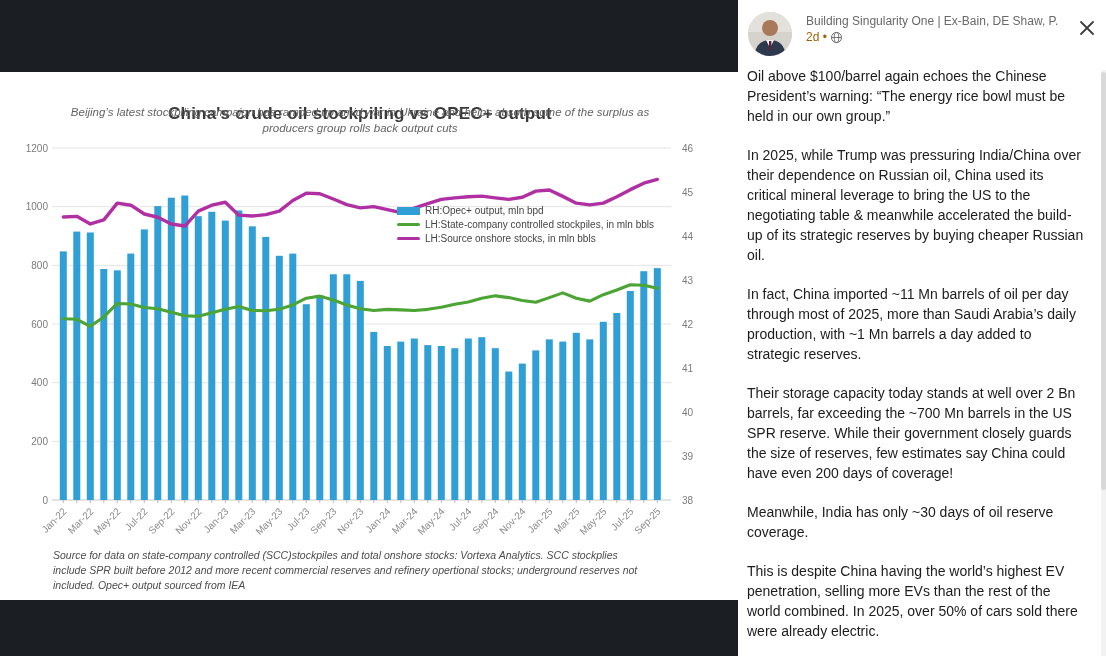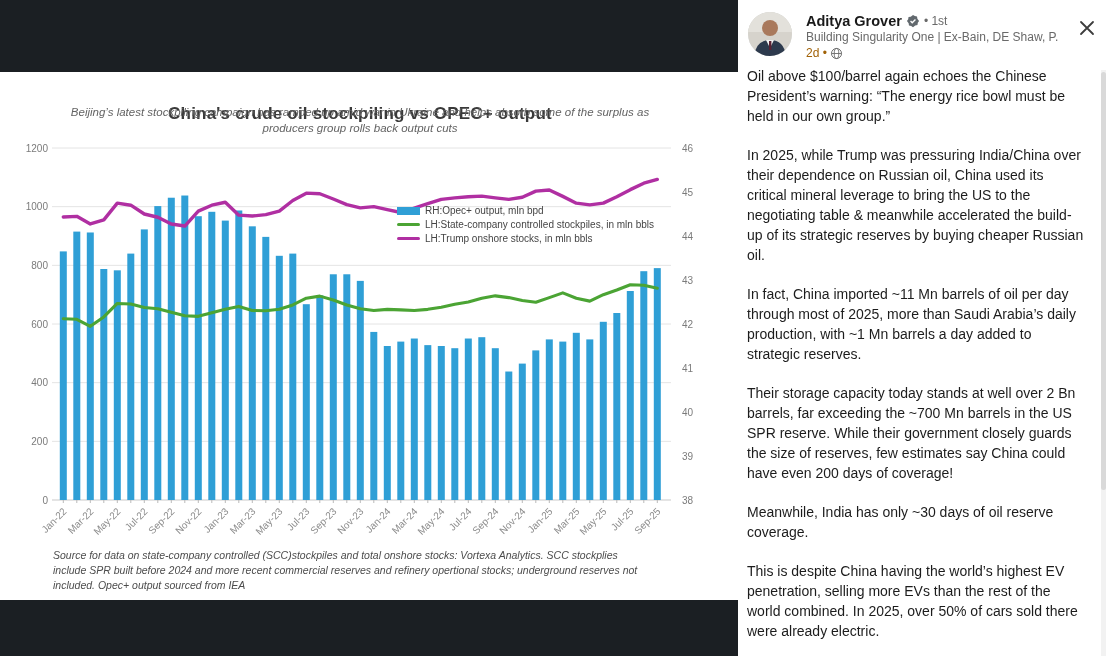--- a/index.html
+++ b/index.html
@@ -185,48 +185,40 @@
       <div class="legend-row">
         <span class="sw sw-bar" id="sw0" style="background: rgb(47, 159, 214);"></span>
         <span class="legend-label">RH:Opec+ output, mln bpd</span>
       </div>
       <div class="legend-row">
         <span class="sw sw-line" id="sw1" style="background: rgb(75, 164, 52);"></span>
         <span class="legend-label">LH:State-company controlled stockpiles, in mln bbls</span>
       </div>
       <div class="legend-row">
         <span class="sw sw-line" id="sw2" style="background: rgb(176, 47, 162);"></span>
-        <span class="legend-label">LH:Trump onshore stocks, in mln bbls</span>
-      </div>
-    </div>
-    <div class="footnote">Source for data on state-company controlled (SCC)stockpiles and total onshore stocks: Vortexa Analytics. SCC stockplies include SPR built before 2024 and more recent commercial reserves and refinery opertional stocks; underground reserves not included. Opec+ output sourced from IEA</div>
+        <span class="legend-label">LH:Source onshore stocks, in mln bbls</span>
+      </div>
+    </div>
+    <div class="footnote">Source for data on state-company controlled (SCC)stockpiles and total onshore stocks: Vortexa Analytics. SCC stockplies include SPR built before 2012 and more recent commercial reserves and refinery opertional stocks; underground reserves not included. Opec+ output sourced from IEA</div>
   </div>
 </div>
 
 <aside class="post-panel">
   <div class="post-header">
     <div class="avatar">
       <svg width="44" height="44" viewBox="0 0 44 44">
         <rect width="44" height="44" fill="#d6d3cc"></rect>
         <rect width="44" height="20" fill="#e3e1db"></rect>
         <circle cx="22" cy="16" r="8" fill="#a9795c"></circle>
         <path d="M6 44 Q8 28 22 28 Q36 28 38 44 Z" fill="#2d3a4d"></path>
         <path d="M18 28 L22 36 L26 28 Z" fill="#f2f2f2"></path>
         <rect x="21" y="29" width="2.4" height="9" fill="#5a2233"></rect>
       </svg>
     </div>
     <div class="who">
-      <div class="name-row">
-        <span>Aditya Grover</span>
-        <svg width="14" height="14" viewBox="0 0 16 16">
-          <path d="M8 1l2.1 1.4 2.5.4.4 2.5L14.9 8l-1.4 2.1-.4 2.5-2.5.4L8 15l-2.1-1.4-2.5-.4-.4-2.5L1.1 8l1.4-2.1.4-2.5 2.5-.4z" fill="#62696e"></path>
-          <path d="M5.2 8.1l1.9 1.9 3.7-3.8" stroke="#ffffff" stroke-width="1.5" fill="none"></path>
-        </svg>
-        <span class="conn">• 1st</span>
-      </div>
       <div class="headline">Building Singularity One | Ex-Bain, DE Shaw, P...</div>
       <div class="meta-row">
         <span>2d •</span>
         <svg width="13" height="13" viewBox="0 0 16 16">
           <circle cx="8" cy="8" r="6.2" fill="none" stroke="#696969" stroke-width="1.2"></circle>
           <ellipse cx="8" cy="8" rx="2.8" ry="6.2" fill="none" stroke="#696969" stroke-width="1.1"></ellipse>
           <line x1="1.8" y1="8" x2="14.2" y2="8" stroke="#696969" stroke-width="1.1"></line>
         </svg>
       </div>
     </div>

